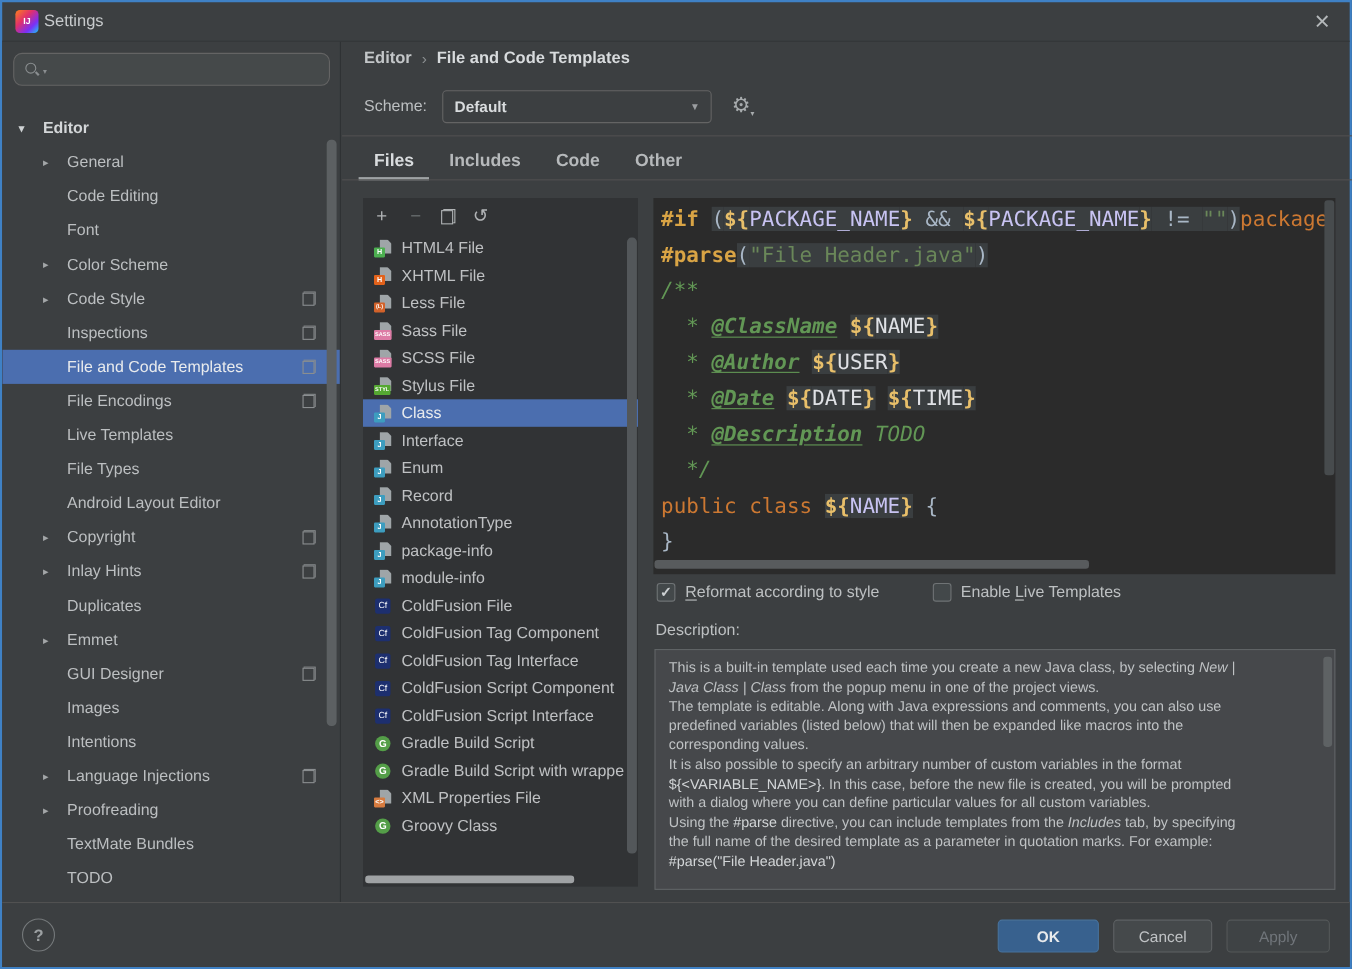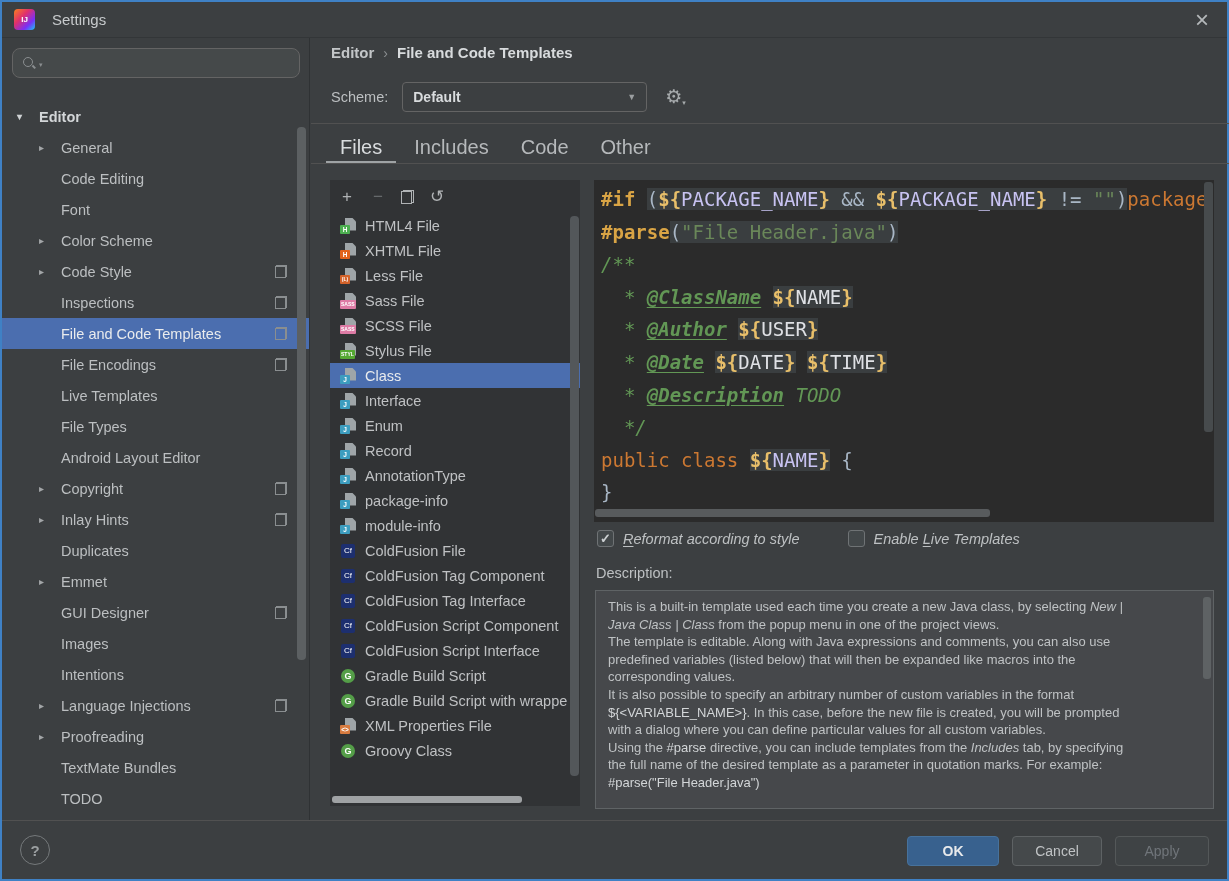--- a/index.html
+++ b/index.html
@@ -4,21 +4,21 @@
 <style>
   html,body{margin:0;padding:0;background:#222;}
   *{box-sizing:border-box;}
   #window{
     position:relative;width:1229px;height:881px;background:#3c3f41;
     font-family:"Liberation Sans",sans-serif;overflow:hidden;
     box-shadow:inset 0 0 0 2px #3f81c5;
   }
   
   #titlebar{position:absolute;left:2px;top:2px;right:2px;height:36px;display:flex;align-items:center;
-    padding:0 12px;gap:17px;border-bottom:1px solid #333638;}
+    padding:0 12px;gap:5px;border-bottom:1px solid #333638;}
   #app-icon{width:21px;height:21px;border-radius:4px;flex:0 0 auto;
     background:linear-gradient(135deg,#fc801d 0%,#e1306c 38%,#7b2ff7 72%,#18c9f5 100%);
     display:flex;align-items:center;justify-content:center;color:#fff;font-size:8px;font-weight:bold;}
   #title-text{color:#c7cacc;font-size:15px;}
   #close-btn{margin-left:auto;color:#b4b8ba;font-size:24px;line-height:20px;width:26px;text-align:center;cursor:default;}
   
   #sidebar{position:absolute;left:2px;top:38px;width:308px;bottom:61px;background:#3c3f41;border-right:1px solid #2f3234;overflow:hidden;}
   #search-box{position:absolute;left:10px;top:10px;width:288px;height:30px;background:#45494a;
     border:1px solid #646464;border-radius:8px;display:flex;align-items:center;padding:0 9px;gap:3px;}
   .mag{position:relative;width:14px;height:14px;}
@@ -53,21 +53,21 @@
   #scheme-label{color:#bcbfc1;font-size:14.5px;margin-right:14px;}
   #scheme-combo{width:245px;height:30px;background:#3c3f41;border:1px solid #646464;border-radius:4px;
     display:flex;align-items:center;padding:0 10px;color:#d9dcde;font-weight:bold;font-size:14px;}
   #scheme-arrow{margin-left:auto;color:#9b9ea0;font-size:9px;}
   #gear-wrap{margin-left:18px;display:flex;align-items:flex-start;}
   #gear-icon{color:#a7abad;font-size:19px;line-height:19px;}
   #gear-caret{color:#a7abad;font-size:7px;margin-top:12px;}
   .hsep{position:absolute;left:311px;right:0;height:1px;background:#515151;}
   
   #tab-bar{position:absolute;left:326px;top:131px;height:32px;display:flex;gap:4px;}
-  .tab{padding:0 14px;display:flex;align-items:center;color:#b6b9bb;font-size:20px;position:relative;}
+  .tab{padding:0 14px;display:flex;align-items:center;color:#b6b9bb;font-size:16px;position:relative;font-weight:bold;}
   .tab.active{color:#d9dcde;}
   .tab.active::after{content:"";position:absolute;left:0;right:0;bottom:-1px;height:3px;background:#9fa3a5;}
   
   #list-panel{position:absolute;left:330px;top:180px;width:250px;height:626px;background:#313335;overflow:hidden;}
   #list-toolbar{height:33px;display:flex;align-items:center;padding-left:9px;gap:15px;}
   .tool{color:#b0b3b5;font-size:17px;line-height:17px;width:16px;text-align:center;}
   .tool.dim{color:#686c6e;}
   .tool-copy{position:relative;width:13px;height:14px;}
   .tool-copy::before{content:"";position:absolute;right:0;top:0;width:9px;height:11px;border:1px solid #b0b3b5;}
   .tool-copy::after{content:"";position:absolute;left:0;bottom:0;width:9px;height:11px;border:1px solid #b0b3b5;background:#313335;}
@@ -99,21 +99,21 @@
   .tk.c{color:#629755;font-style:italic;}
   .tk.ct{color:#629755;font-style:italic;font-weight:bold;text-decoration:underline;text-underline-offset:3px;}
   .tk.h{background:#3a3e40;}
   #editor .hthumb{position:absolute;left:1px;bottom:5px;width:395px;height:8px;background:#585b5d;border-radius:3px;}
   #editor .vthumb{position:absolute;right:1px;top:2px;width:9px;height:250px;background:#474b4d;border-radius:3px;}
   
   #options-row{position:absolute;left:597px;top:530px;display:flex;align-items:center;gap:48px;}
   .opt{display:flex;align-items:center;gap:9px;}
   .cb{width:17px;height:17px;border:1px solid #6f7375;border-radius:3px;background:#43484a;
     display:flex;align-items:center;justify-content:center;color:#ccd0d2;font-size:13px;font-weight:bold;}
-  .opt-label{color:#bdc0c2;font-size:14.5px;font-style:italic;}
+  .opt-label{color:#bdc0c2;font-size:14.5px;}
   .mn{text-decoration:underline;text-underline-offset:2px;}
   #desc-label{position:absolute;left:596px;top:565px;color:#bdc0c2;font-size:14.5px;}
   
   #desc-box{position:absolute;left:595px;top:590px;width:619px;height:219px;background:#46484b;border:1px solid #5f6365;
     padding:7px 12px;color:#bfc2c4;font-size:13px;line-height:17.6px;overflow:hidden;}
   .desc-line{white-space:nowrap;}
   .desc-line .b{font-weight:normal;color:#d3d6d8;}
   .desc-line .i{font-style:italic;}
   #desc-scroll{position:absolute;right:2px;top:6px;width:8px;height:82px;background:#5e6264;border-radius:3px;}
 </style>

